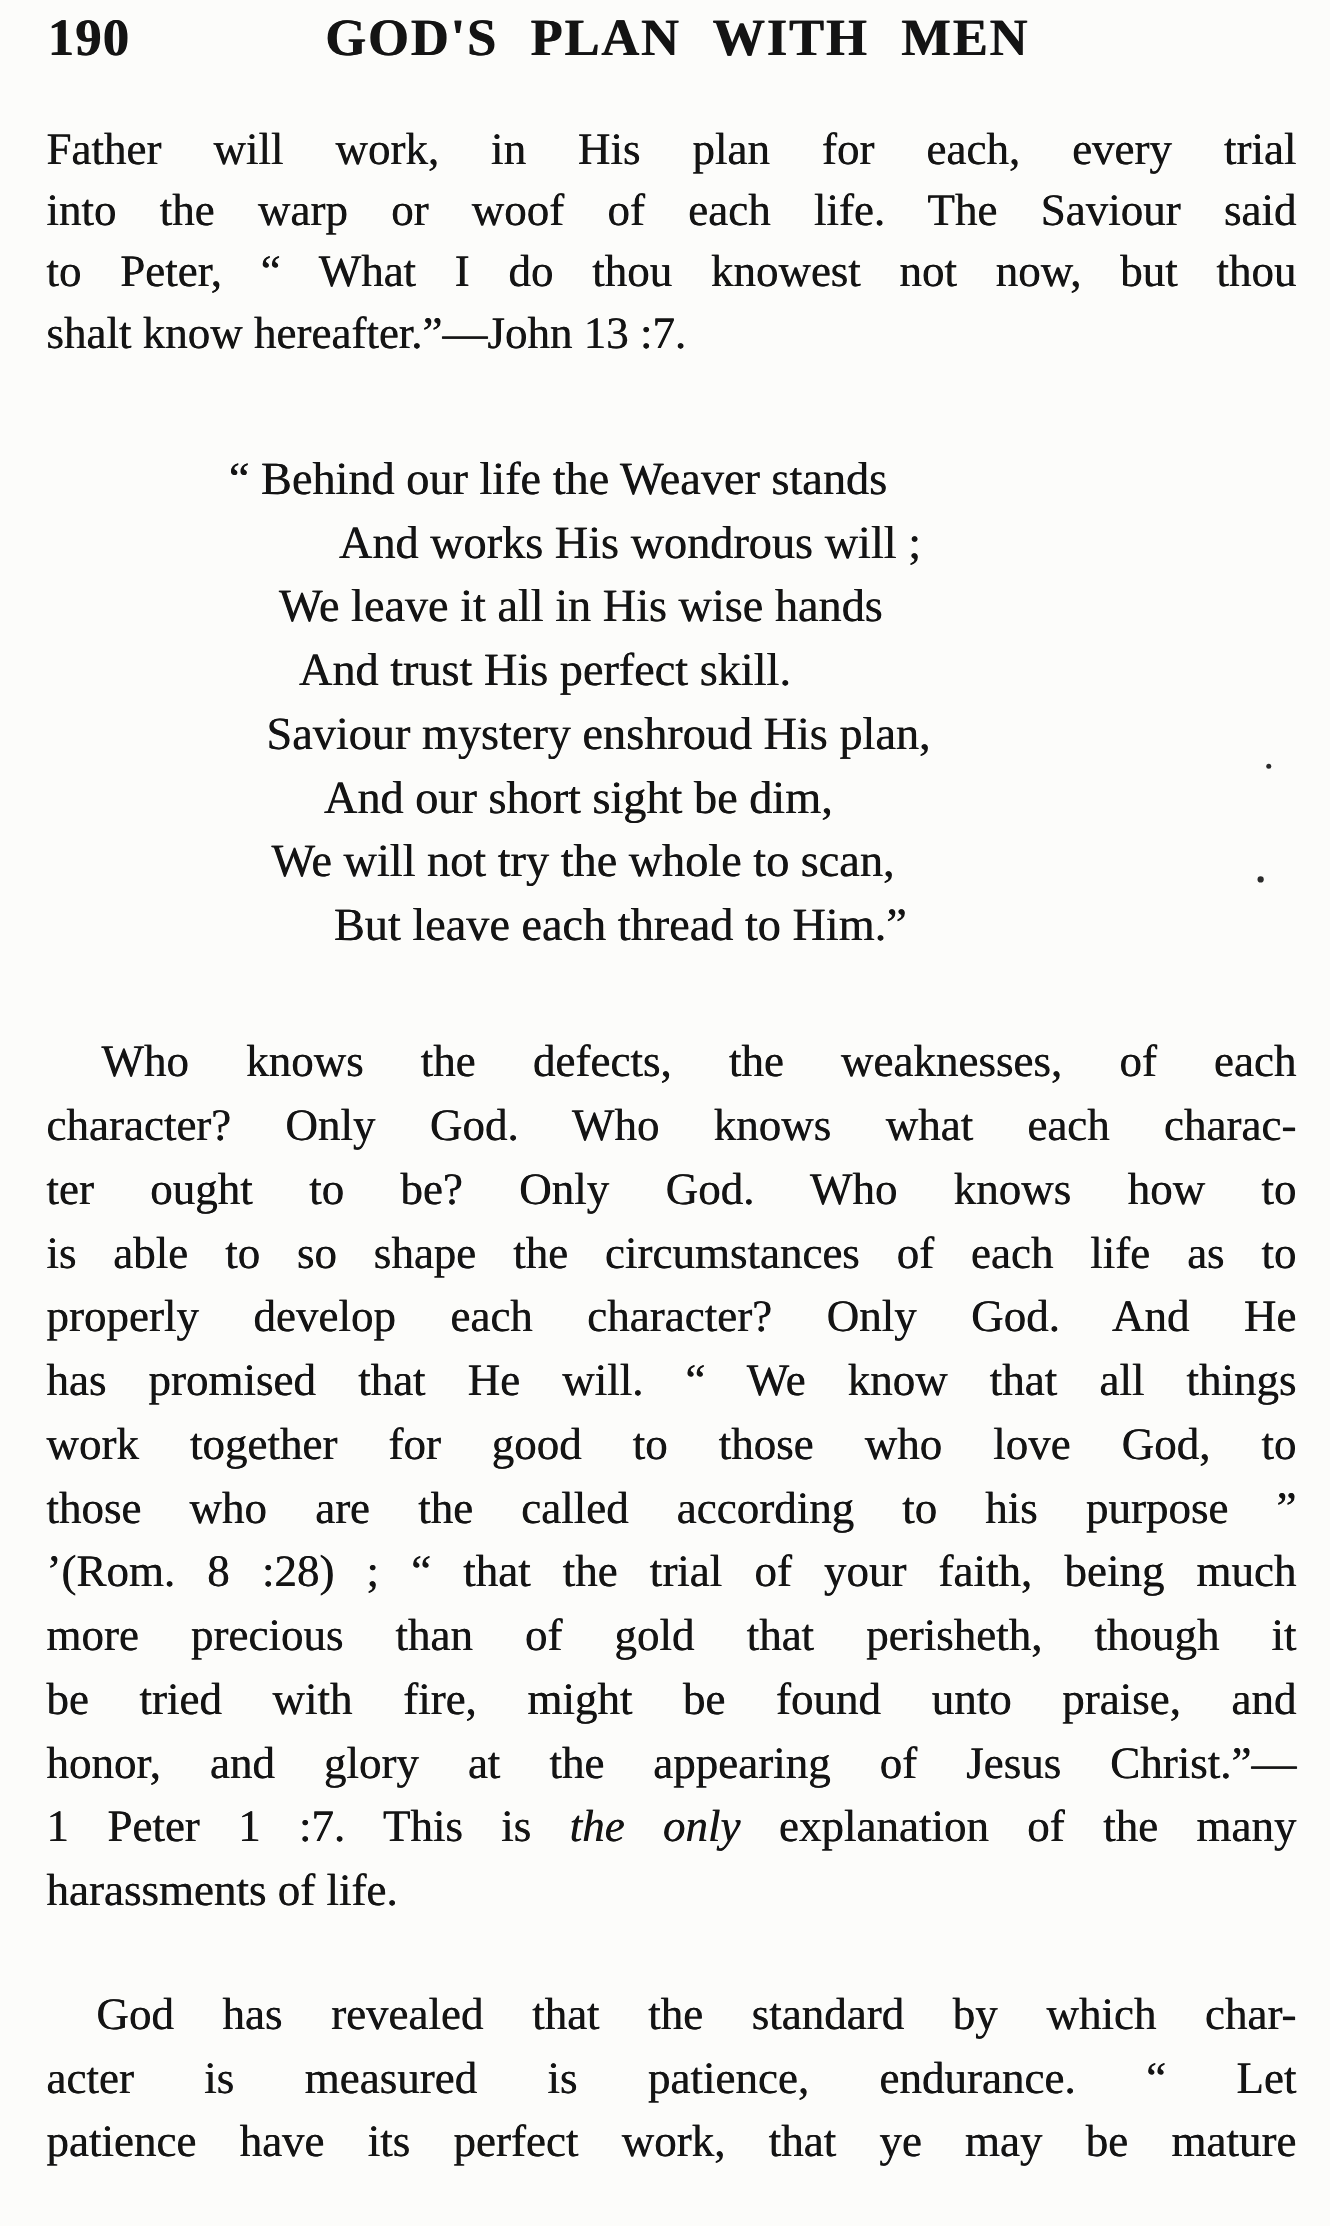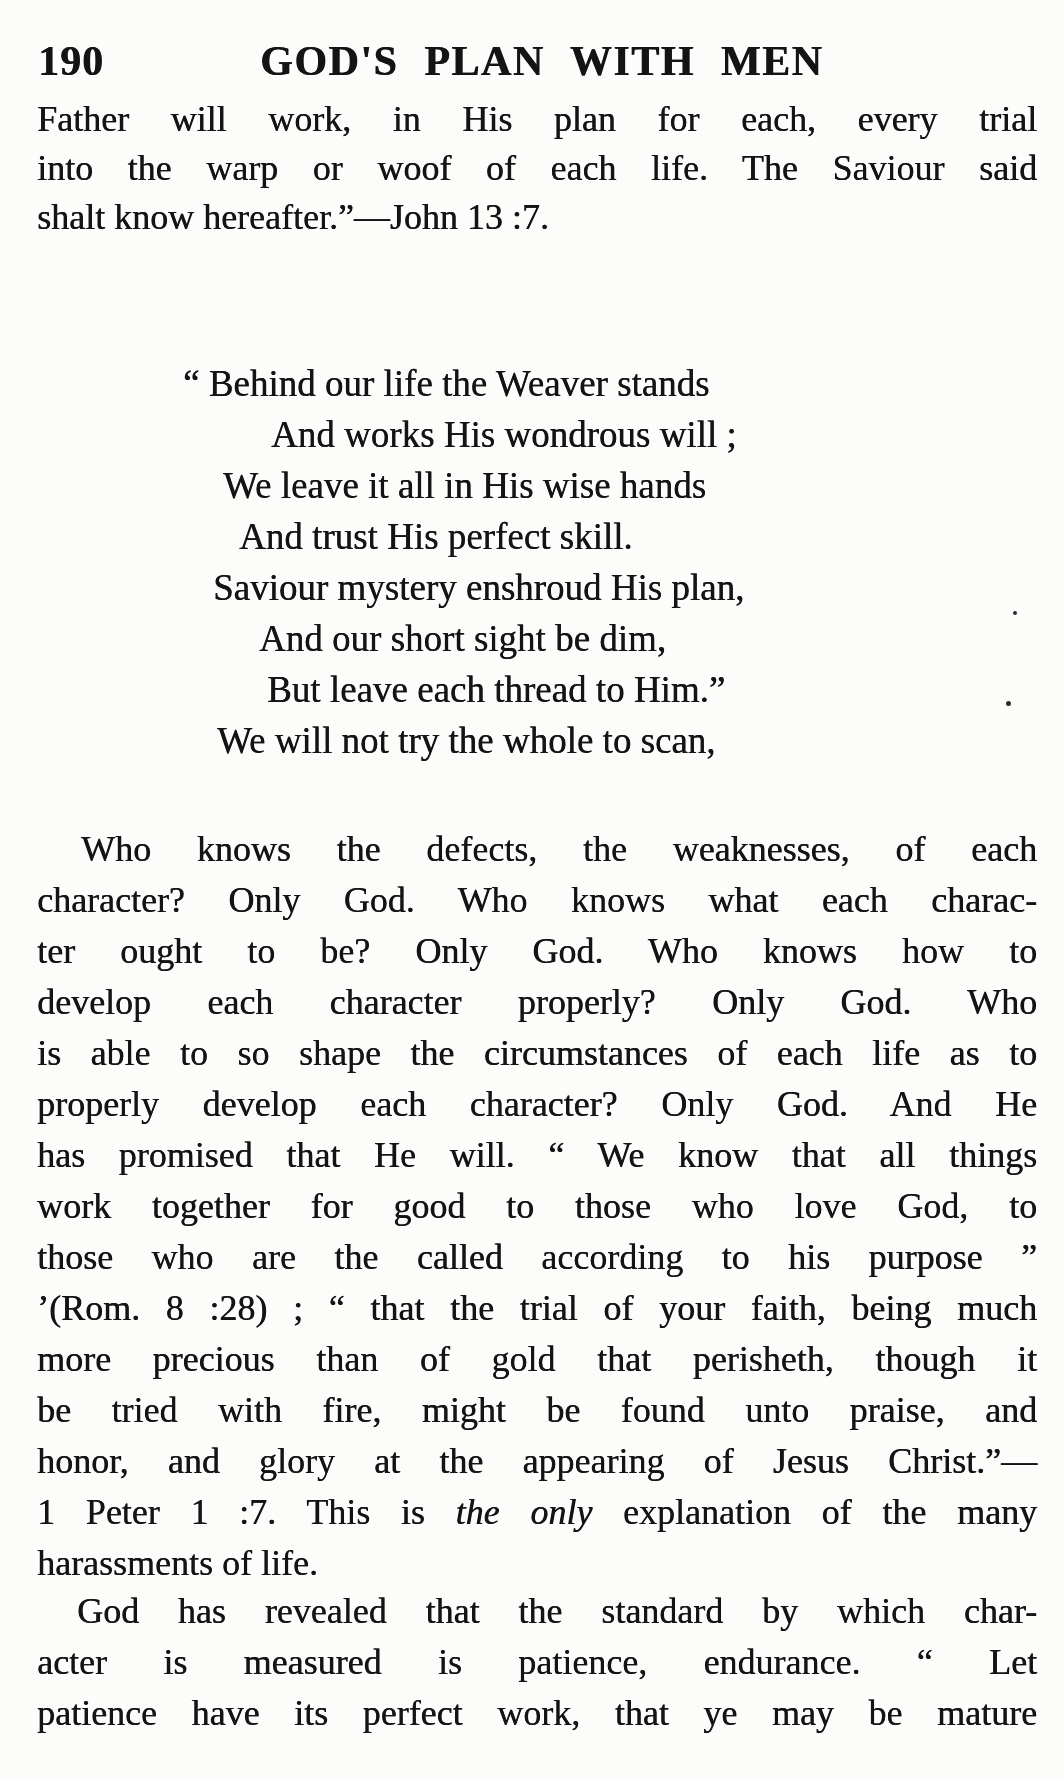--- a/index.html
+++ b/index.html
@@ -7,21 +7,21 @@
     position: relative;
     width: 1064px;
     height: 1781px;
     margin: 0 auto;
     background: #fcfcfa;
     color: #141414;
     font-family: "Liberation Serif", "DejaVu Serif", serif;
     overflow: hidden;
   }
   
-  .page-header { position: absolute; top: 38px; left: 38px; right: 30px; height: 48px; }
+  .page-header { position: absolute; top: 8px; left: 38px; right: 30px; height: 48px; }
   .page-number {
     position: absolute; left: 0; top: 0;
     font-size: 42px; font-weight: bold; line-height: 46px;
     letter-spacing: 1px;
     text-shadow: 0.6px 0 0 currentColor;
   }
   .running-title {
     position: absolute; left: 50%; top: 0; transform: translateX(-49%);
     font-size: 42px; font-weight: bold; line-height: 46px;
     letter-spacing: 1.5px; word-spacing: 14px; white-space: nowrap;
@@ -65,39 +65,39 @@
 <div class="book-page">
 
   <div class="page-header">
     <div class="page-number">190</div>
     <div class="running-title">GOD'S PLAN WITH MEN</div>
   </div>
 
   <div class="text-block para-1">
       <div class="line">Father will work, in His plan for each, every trial</div>
       <div class="line">into the warp or woof of each life.  The Saviour said</div>
+      <div class="line">to Peter, “ What I do thou knowest not now, but thou</div>
       <div class="line left">shalt know hereafter.”—John 13 :7.</div>
     </div>
 
   <div class="poem-block">
       <div class="line" style="margin-left: 0px;">“ Behind our life the Weaver stands</div>
       <div class="line" style="margin-left: 88px;">And works His wondrous will ;</div>
       <div class="line" style="margin-left: 40px;">We leave it all in His wise hands</div>
       <div class="line" style="margin-left: 56px;">And trust His perfect skill.</div>
       <div class="line" style="margin-left: 30px;">Saviour mystery enshroud His plan,</div>
       <div class="line" style="margin-left: 76px;">And our short sight be dim,</div>
+      <div class="line" style="margin-left: 34px;">We will not try the whole to scan,</div>
       <div class="line" style="margin-left: 84px;">But leave each thread to Him.”</div>
-      <div class="line" style="margin-left: 34px;">We will not try the whole to scan,</div>
     </div>
 
   <div class="text-block para-2">
       <div class="line" style="text-indent: 44px;">Who knows the defects, the weaknesses, of each</div>
       <div class="line">character?  Only God.  Who knows what each charac-</div>
       <div class="line">ter ought to be?  Only God.  Who knows how to</div>
-      <div class="line">develop each character properly?  Only God.  Who</div>
       <div class="line">is able to so shape the circumstances of each life as to</div>
       <div class="line">properly develop each character?  Only God.  And He</div>
       <div class="line">has promised that He will.  “ We know that all things</div>
       <div class="line">work together for good to those who love God, to</div>
       <div class="line">those who are the called according to his purpose ”</div>
       <div class="line">’(Rom. 8 :28) ; “ that the trial of your faith, being much</div>
       <div class="line">more precious than of gold that perisheth, though it</div>
       <div class="line">be tried with fire, might be found unto praise, and</div>
       <div class="line">honor, and glory at the appearing of Jesus Christ.”—</div>
       <div class="line"><span>1 Peter 1 :7.  This is </span><span class="it">the only</span><span> explanation of the many</span></div>

